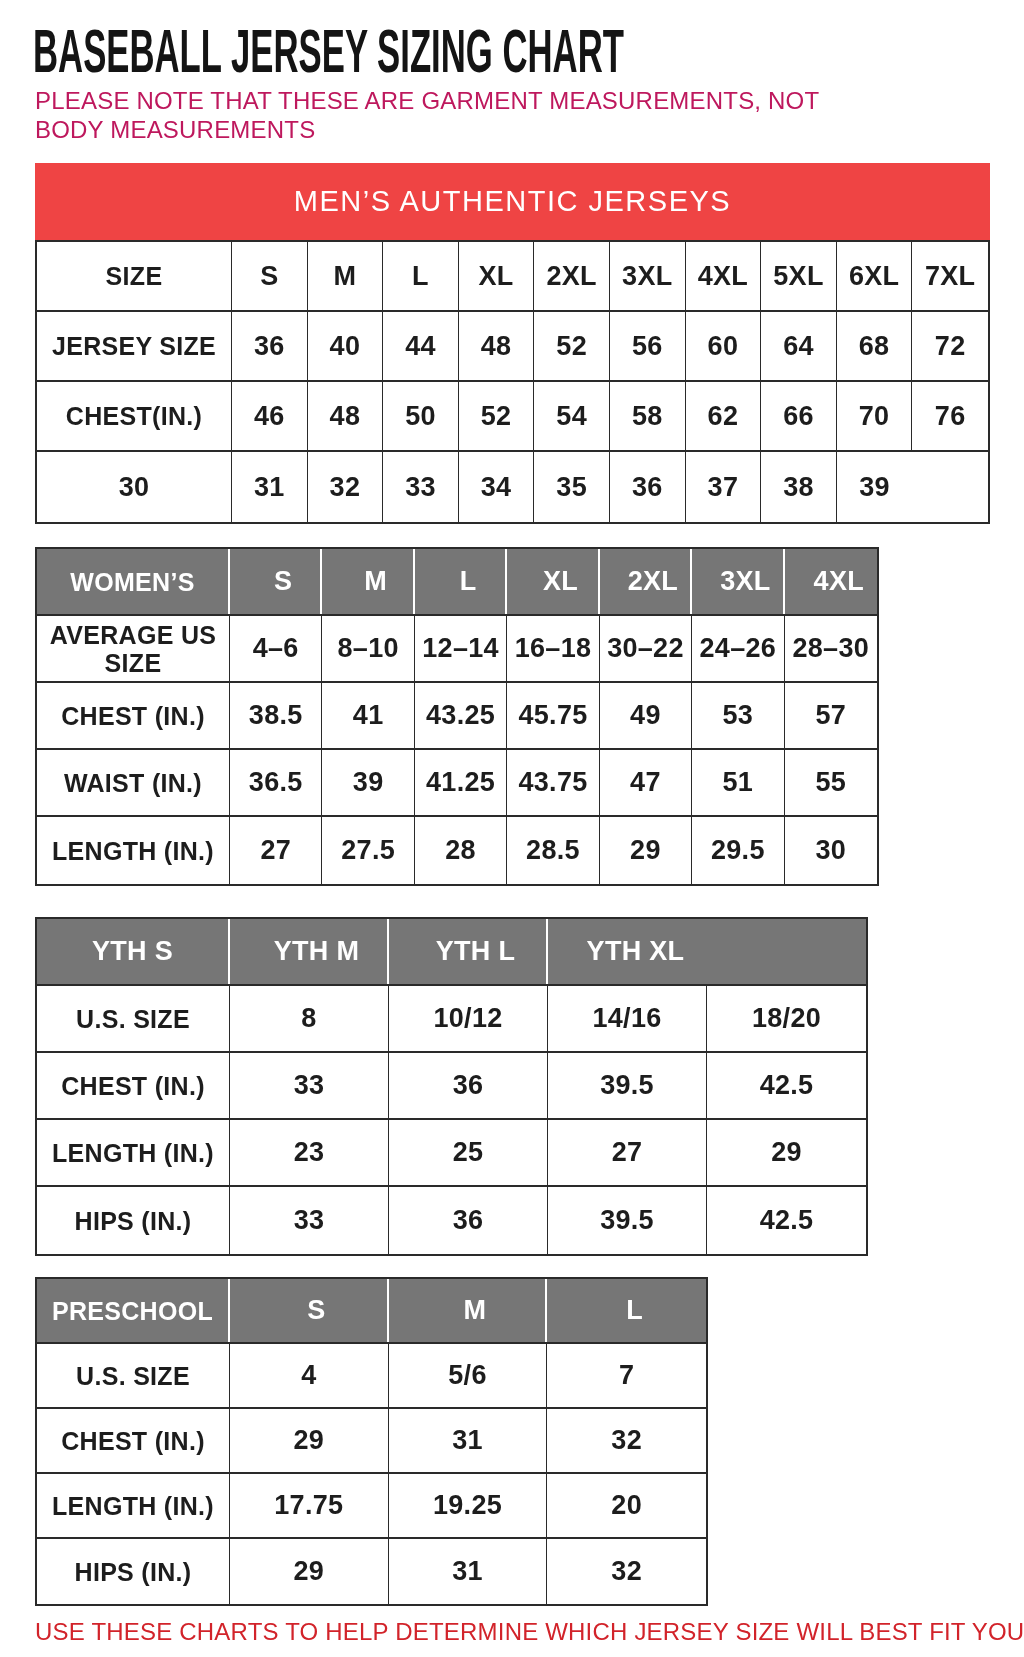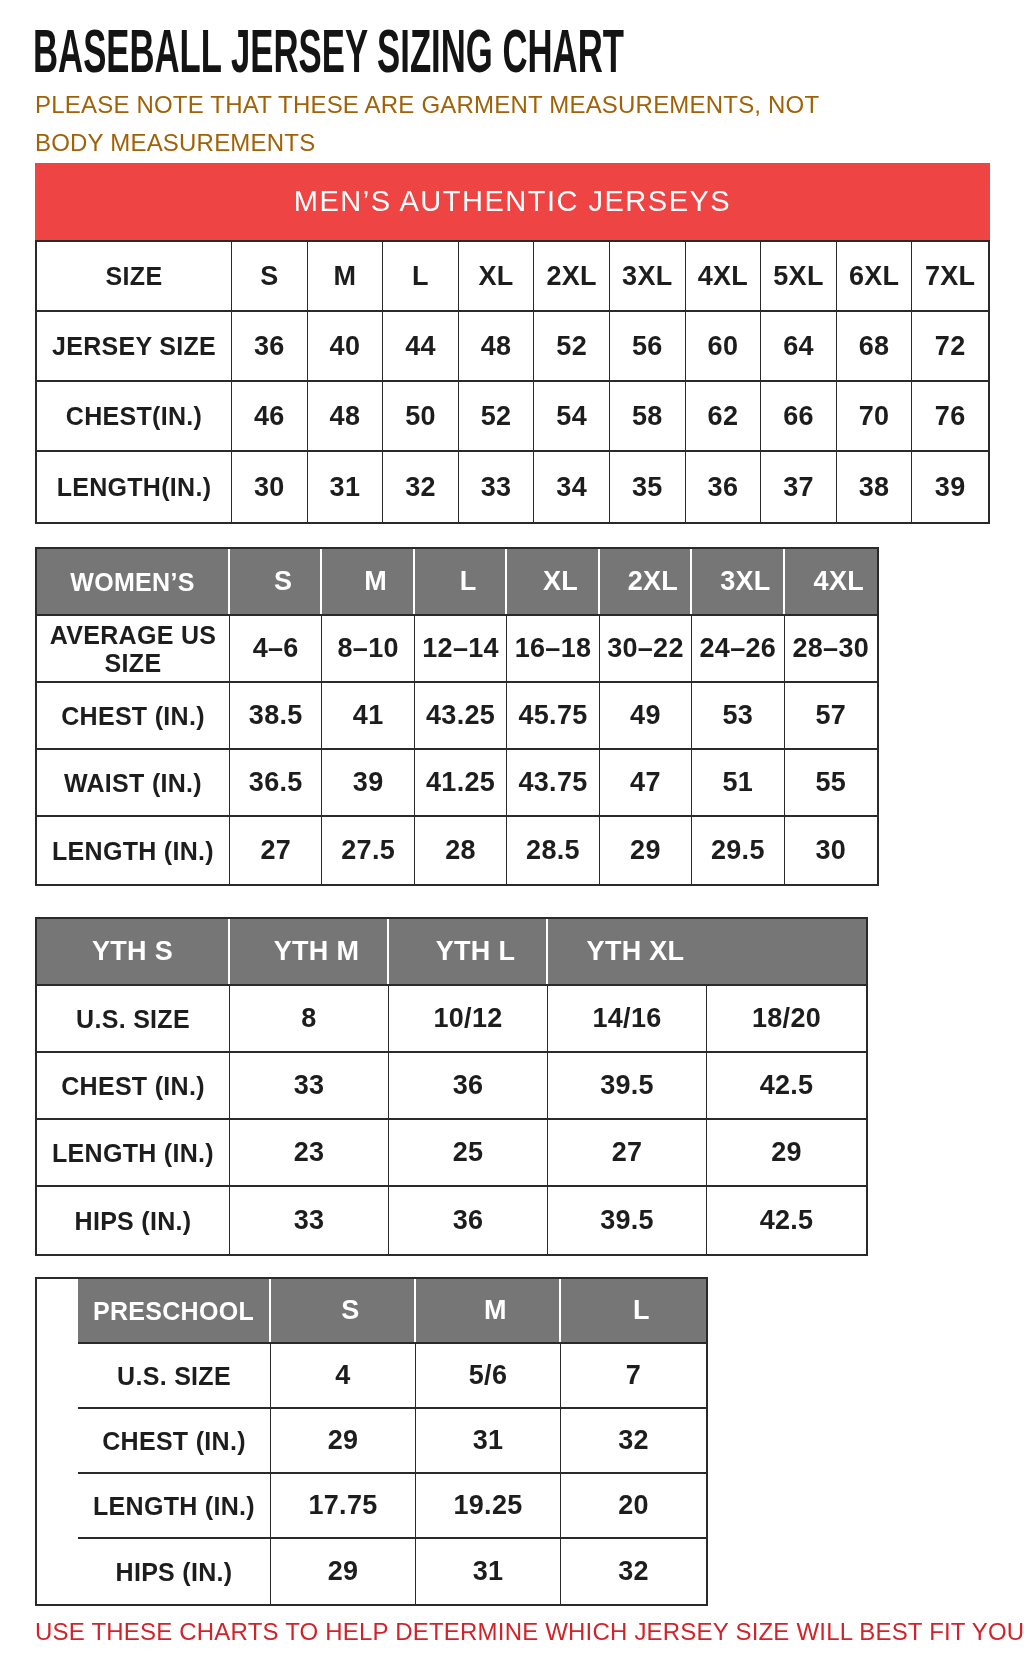--- a/index.html
+++ b/index.html
@@ -12,21 +12,21 @@
   
   .page-title{
     left:33px;top:20px;white-space:nowrap;
     font-size:62px;font-weight:800;letter-spacing:0px;color:#141414;
     transform:scaleX(0.56);transform-origin:0 50%;
     line-height:1.0;
   }
   
   .garment-note{
     left:35px;top:86px;width:840px;
-    font-size:24px;line-height:38px;color:#a16207;font-weight:500;
+    font-size:24px;line-height:29px;color:#be185d;font-weight:500;
     letter-spacing:0.2px;
   }
   
   .mens-banner{
     left:35px;top:163px;width:955px;height:77px;
     background:#ef4444;color:#ffffff;
     display:flex;align-items:center;justify-content:center;
     font-size:29px;letter-spacing:1.5px;font-weight:400;
   }
   
@@ -47,21 +47,21 @@
     letter-spacing:0.3px;
   }
   .tcell:last-child{border-right:none;}
   .tlabel{font-size:25px;}
   .thead{background:#767676;color:#ffffff;gap:16px;}
   .thead .tcell{border-right:2px solid #ffffff;color:#ffffff;}
   .thead .tcell:last-child{border-right:none;}
   #mens-table{left:35px;top:240px;width:955px;--labelw:195px;--nc:10;--rowh:70px;}
   #womens-table{left:35px;top:547px;width:844px;--labelw:193px;--nc:7;--rowh:67px;}
   #boys-table{left:35px;top:917px;width:833px;--labelw:193px;--nc:4;--rowh:67px;}
-  #preschool-table{left:35px;top:1277px;width:673px;padding-left:41px;--labelw:193px;--nc:3;--rowh:65px;}
+  #preschool-table{left:35px;top:1277px;width:673px;--labelw:193px;--nc:3;--rowh:65px;}
   
   .footer-note{
     left:35px;top:1618px;white-space:nowrap;
     font-size:24px;color:#d2232a;font-weight:500;letter-spacing:0.2px;
   }
 </style>
 </head>
 <body>
 
 <div class="abs page-title">BASEBALL JERSEY SIZING CHART</div>
@@ -104,21 +104,20 @@
       <div class="tcell tval">50</div>
       <div class="tcell tval">52</div>
       <div class="tcell tval">54</div>
       <div class="tcell tval">58</div>
       <div class="tcell tval">62</div>
       <div class="tcell tval">66</div>
       <div class="tcell tval">70</div>
       <div class="tcell tval">76</div>
     </div>
     <div class="trow">
-      <div class="tcell tlabel">LENGTH(IN.)</div>
       <div class="tcell tval">30</div>
       <div class="tcell tval">31</div>
       <div class="tcell tval">32</div>
       <div class="tcell tval">33</div>
       <div class="tcell tval">34</div>
       <div class="tcell tval">35</div>
       <div class="tcell tval">36</div>
       <div class="tcell tval">37</div>
       <div class="tcell tval">38</div>
       <div class="tcell tval">39</div>

